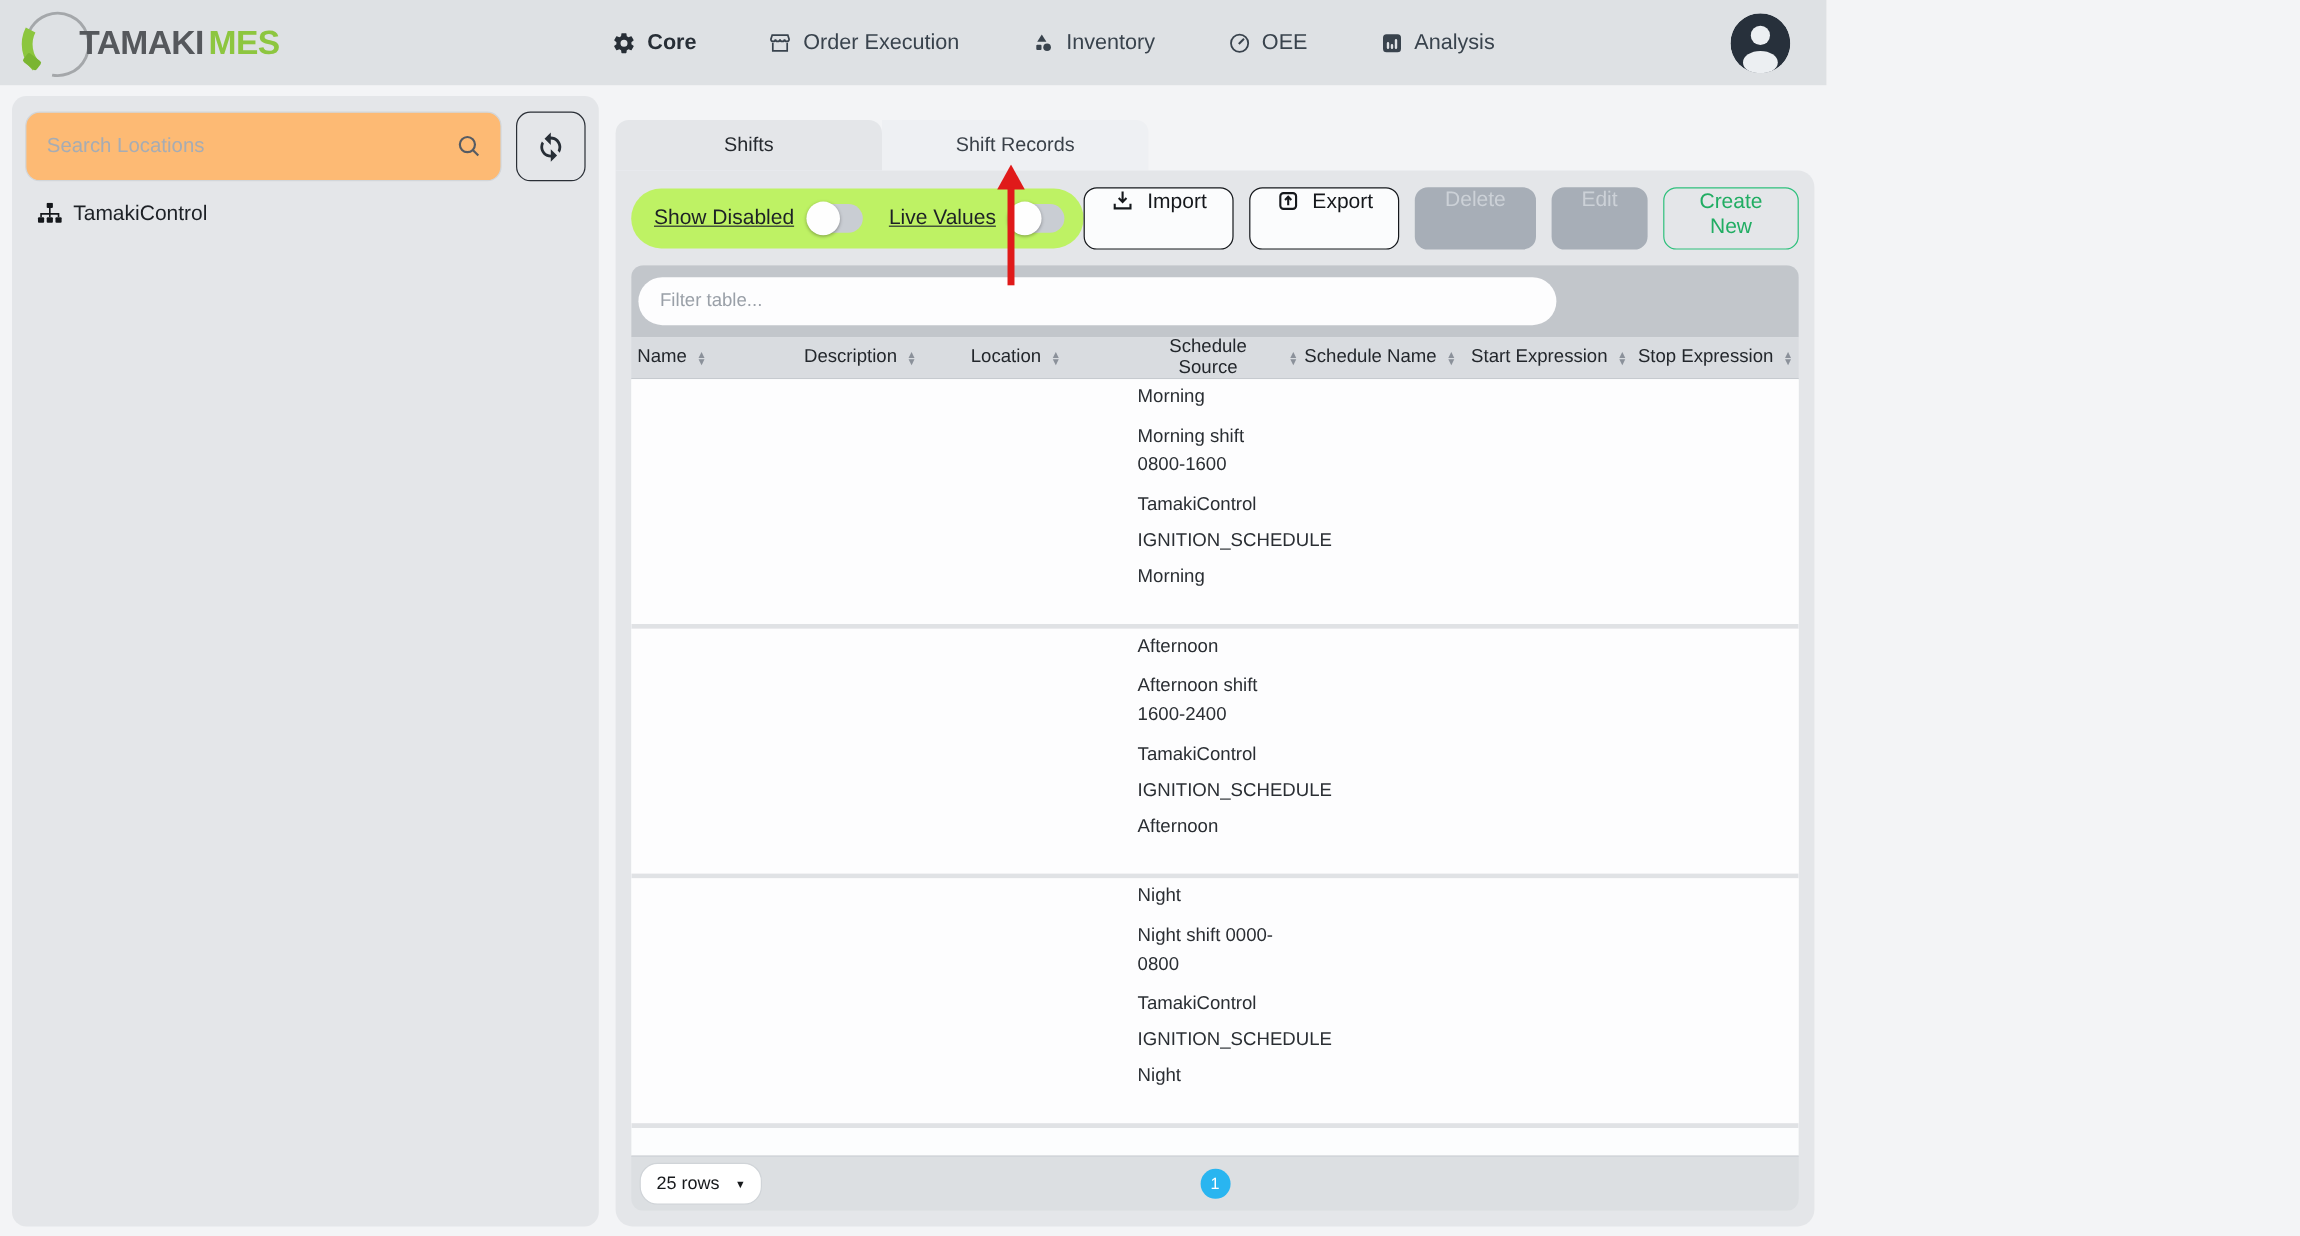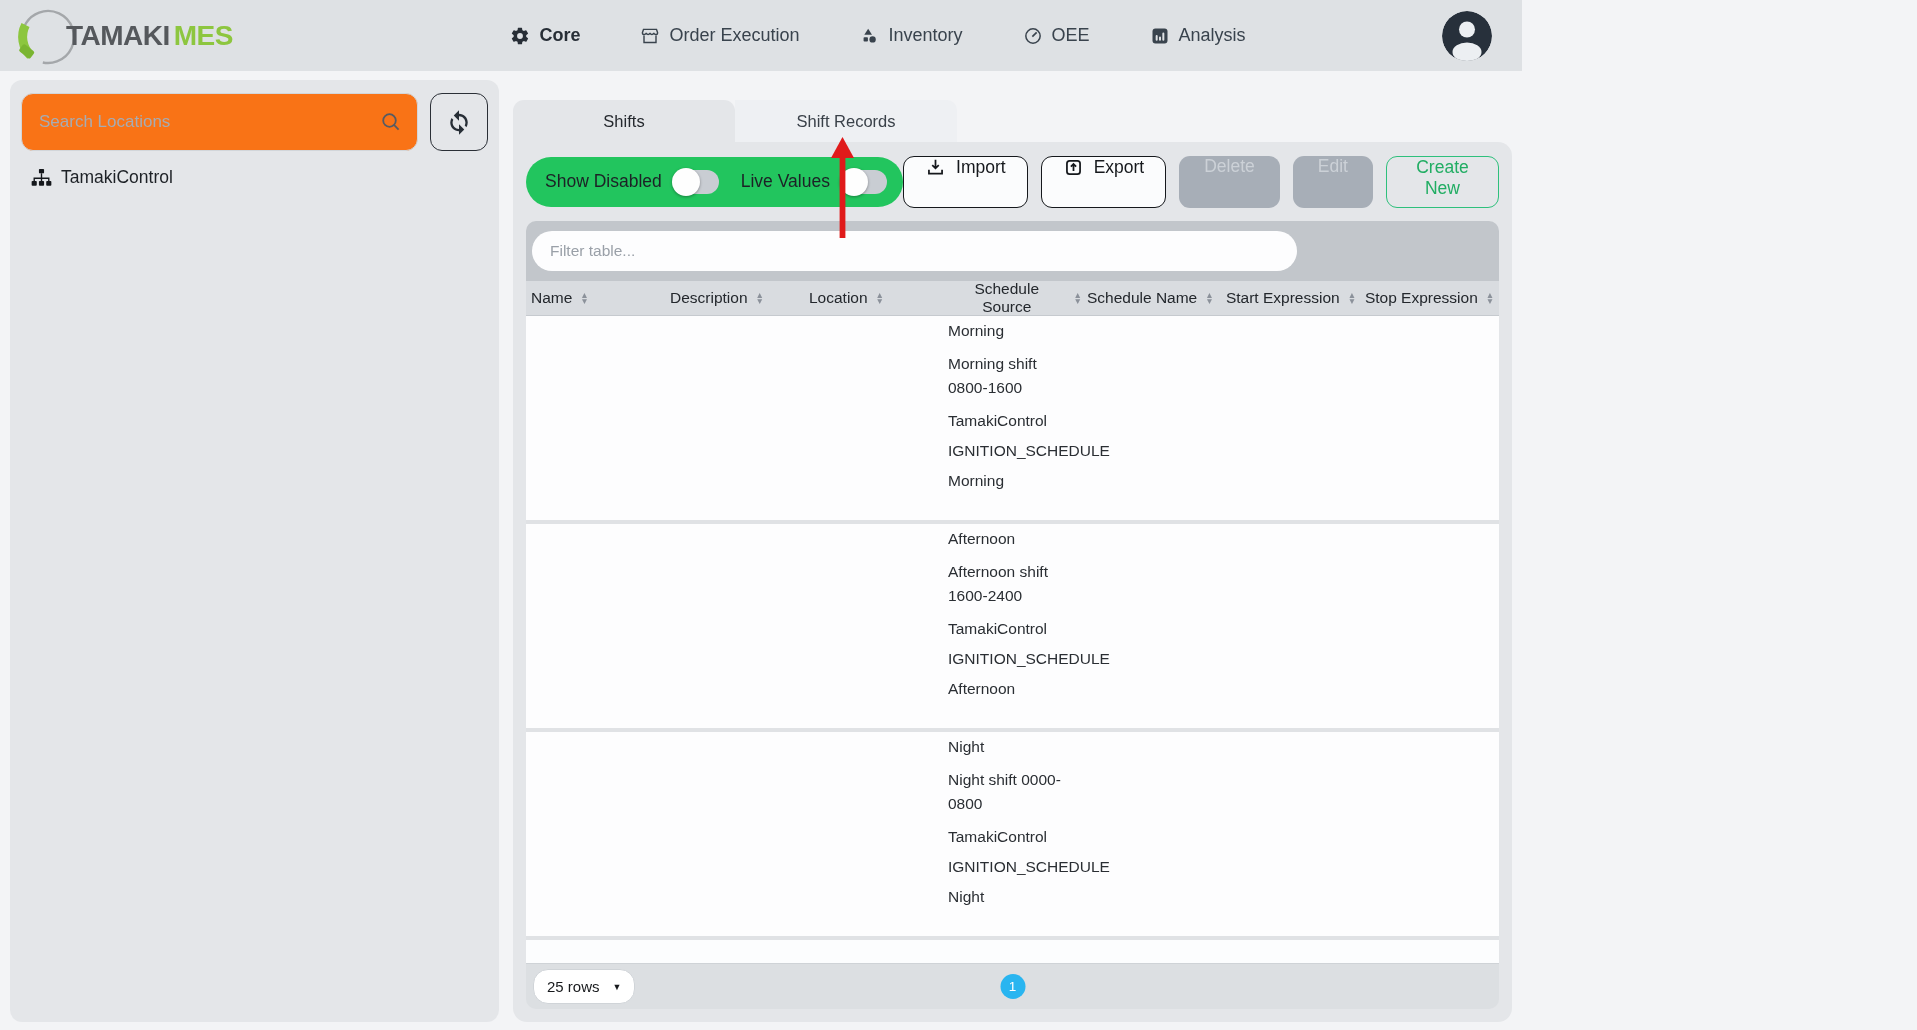--- a/index.html
+++ b/index.html
@@ -26,21 +26,21 @@
   .avatar svg { display:block; }
 
   
   .content { position:absolute; top:80px; left:10px; right:10px; bottom:8px; display:flex; gap:14px; }
 
   
   .sidebar { width:489px; background:#e4e6e9; border-radius:12px; padding:13px 11px; }
   .side-top { display:flex; gap:12px; }
   .searchbox { position:relative; flex:1; }
   .searchbox input { width:100%; height:58px; border-radius:12px; border:1px solid #d2d6da;
-      background:#f97316; font-size:17px; padding:0 46px 0 17px; outline:none; color:#2a2e33;
+      background:#fdba74; font-size:17px; padding:0 46px 0 17px; outline:none; color:#2a2e33;
       font-family:"Liberation Sans", sans-serif; }
   .searchbox input::placeholder { color:#a6acb4; }
   .search-ic { position:absolute; right:15px; top:17px; }
   .refresh-btn { width:58px; height:58px; border-radius:12px; border:1.7px solid #2a2f36;
       background:transparent; display:flex; align-items:center; justify-content:center; cursor:pointer; }
   .tree-item { margin-top:16px; display:flex; align-items:center; gap:9px; padding-left:10px;
       font-size:17.5px; color:#1d2126; cursor:pointer; }
 
   
   .main { flex:1; display:flex; flex-direction:column; margin-top:20px; min-width:0; }
@@ -48,22 +48,22 @@
   .tab { width:222px; display:flex; align-items:center; justify-content:center;
       font-size:16.5px; color:#3a4149; cursor:pointer; }
   .tab.active { background:#e4e6e9; border-radius:11px 11px 0 0; color:#25292e; }
   .tab.inactive { background:#eef0f3; border-radius:0 10px 0 0; }
 
   .panel { flex:1; background:#e4e6e9; border-radius:0 14px 14px 14px; padding:13px;
       display:flex; flex-direction:column; min-height:0; }
 
   
   .toolbar { display:flex; align-items:center; height:53px; }
-  .toggle-pill { width:394px; height:50px; background:#22c55e; border-radius:25px;
-      display:flex; align-items:center; padding:0 14px 0 19px; gap:22px; }
+  .toggle-pill { width:394px; height:50px; background:#bef264; border-radius:25px;
+      display:flex; align-items:center; padding:0 14px 0 19px; gap:22px;text-decoration:underline; }
   .toggle-wrap { display:flex; align-items:center; gap:12px; }
   .toggle-label { font-size:17.5px; color:#1d2126; white-space:nowrap; }
   .switch { position:relative; width:45px; height:24px; border-radius:12px; background:#c9cdd3;
       flex:none; cursor:pointer; }
   .knob { position:absolute; left:-2px; top:-2px; width:28px; height:28px; border-radius:50%;
       background:#fefefe; box-shadow:0 1px 3px rgba(0,0,0,0.35); }
 
   .btns { margin-left:auto; display:flex; align-items:center; gap:13px; }
   .btn { height:52px; border-radius:11px; font-size:17.5px; display:inline-flex; 
       gap:10px; padding:0 21px; cursor:pointer; font-family:"Liberation Sans", sans-serif;

